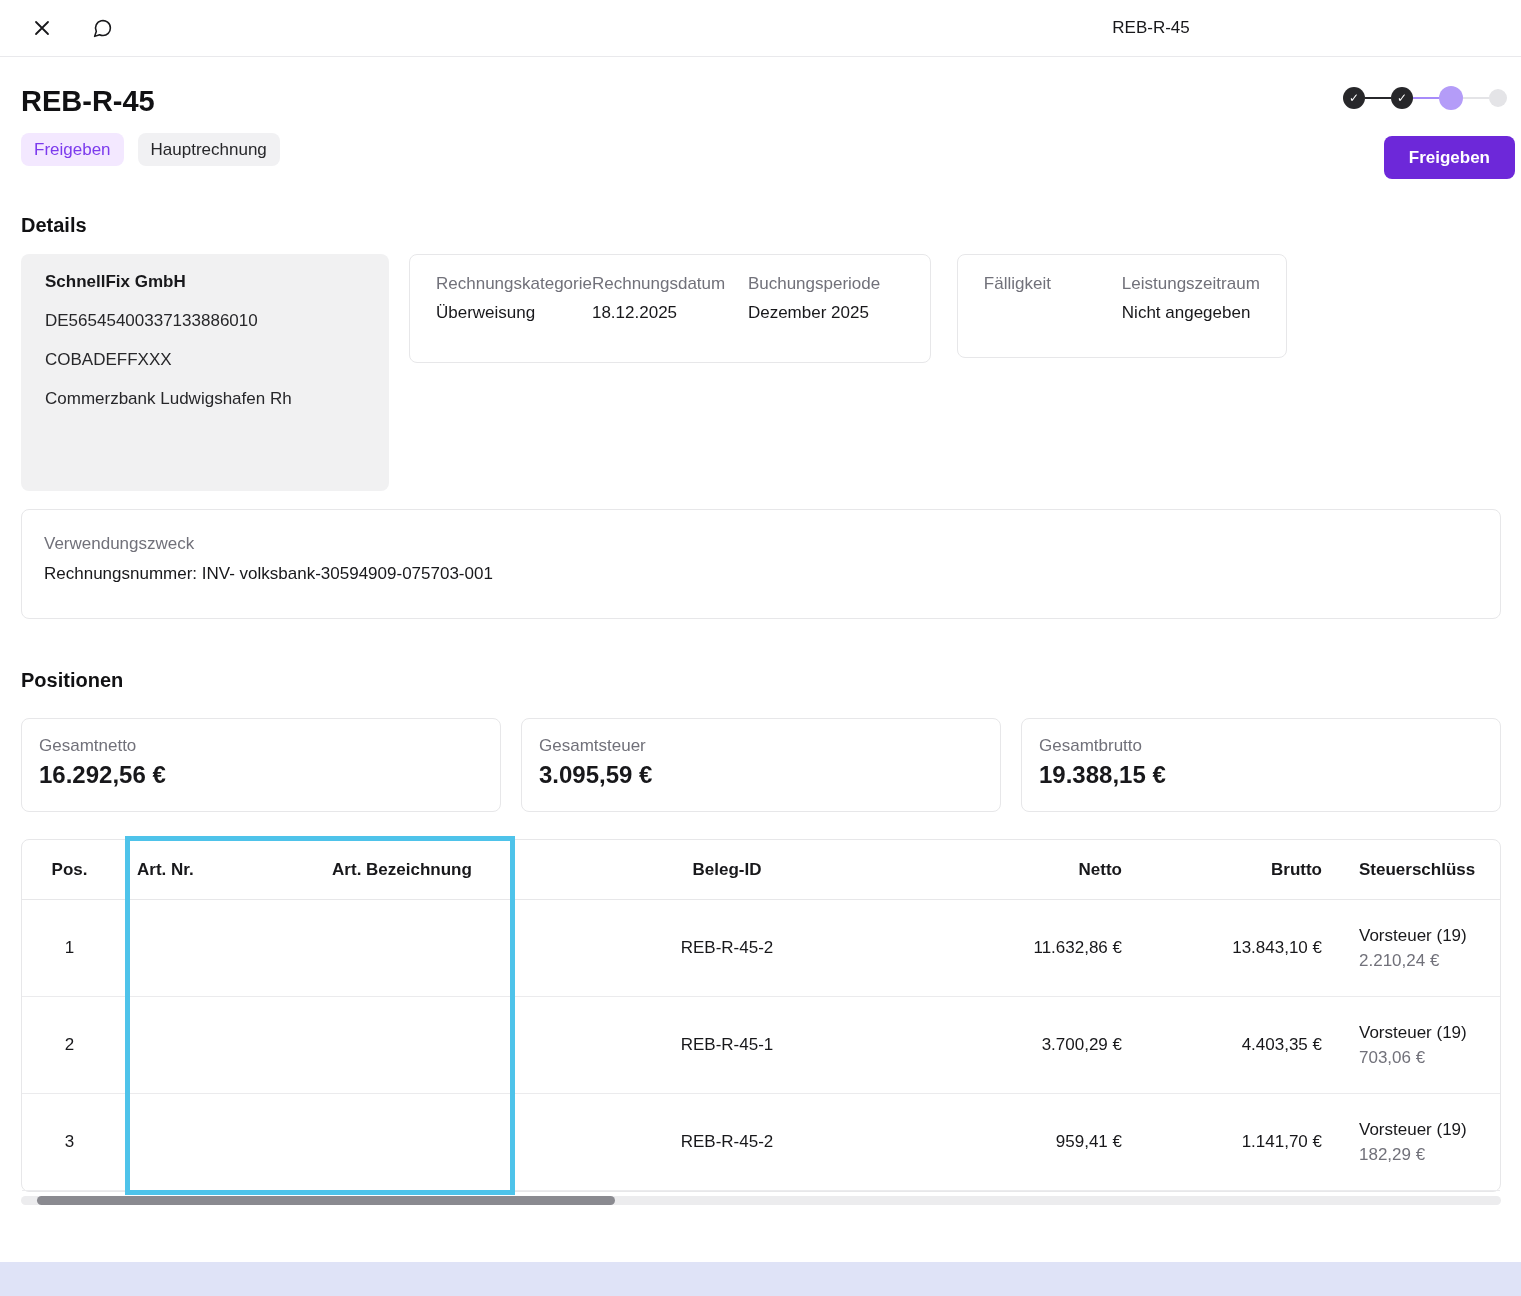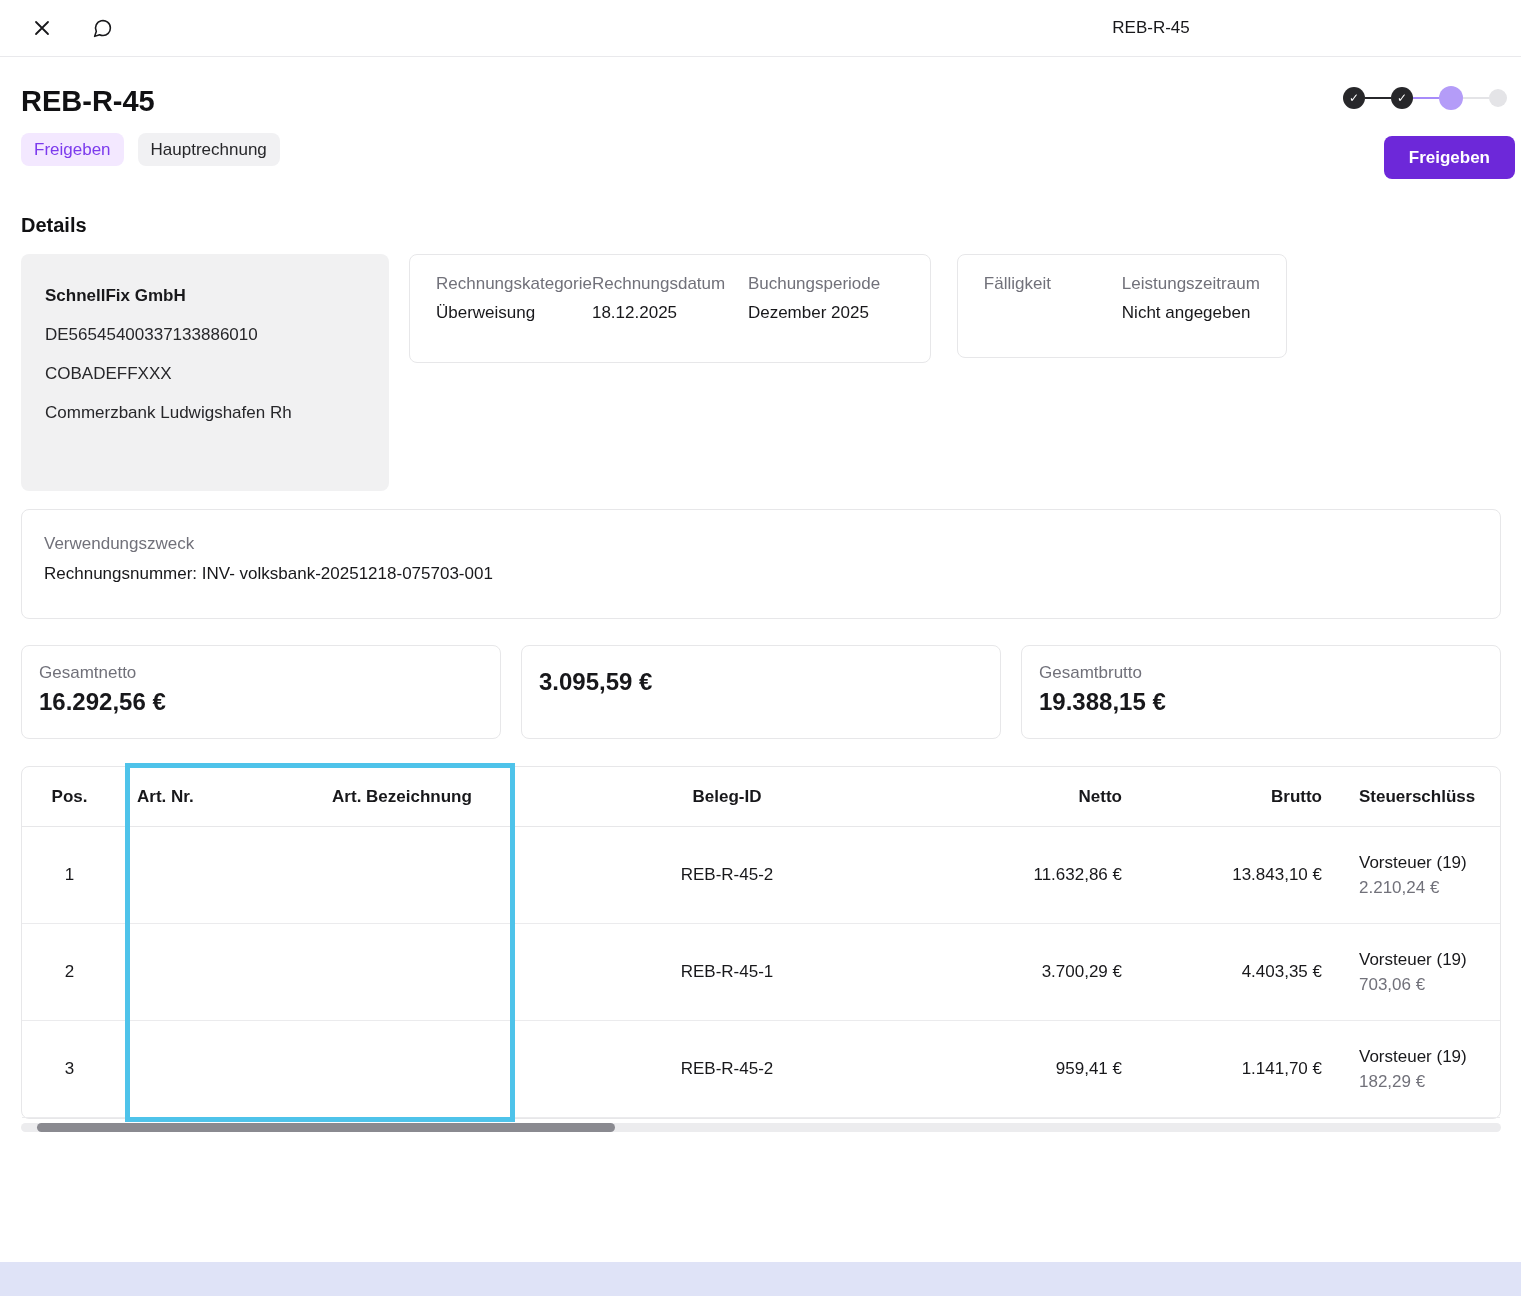--- a/index.html
+++ b/index.html
@@ -41,21 +41,21 @@
   .btn-primary { margin-top:25px; background:#6d28d9; color:#ffffff; border:none;
                  border-radius:8px; font-size:17px; font-weight:600; height:43px;
                  padding:0 25px; cursor:pointer; font-family:inherit; }
 
   .section-heading { font-size:20px; font-weight:700; color:#111113; }
   .details-heading { margin-top:48px; }
   .positions-heading { margin-top:50px; }
 
   
   .details-grid { display:grid; grid-template-columns:368px 1fr; gap:20px; margin-top:17px; }
-  .vendor-card { background:#f1f1f2; border-radius:8px; padding:32px 24px; height:237px; }
+  .vendor-card { background:#f1f1f2; border-radius:8px; padding:18px 24px; height:237px; }
   .vendor-name { font-weight:700; font-size:17px; margin-bottom:19px; }
   .vendor-line { font-size:17px; margin-bottom:19px; color:#27272a; }
   .details-right { display:flex; flex-direction:row; gap:26px; }
   .card { border:1px solid #e7e7e9; border-radius:8px; background:#ffffff; }
   .fields-card-1 { height:109px; padding:19px 26px; display:grid;
                    grid-template-columns:1fr 1fr 1fr; }
   .fields-card-2 { height:104px; padding:19px 26px; display:grid;
                    grid-template-columns:1fr 1fr; }
   .field-label { font-size:17px; color:#71717a; margin-bottom:9px; }
   .field-value { font-size:17px; color:#18181b; }
@@ -169,30 +169,32 @@
         <div class="field">
           <div class="field-label">Leistungszeitraum</div>
           <div class="field-value">Nicht angegeben</div>
         </div>
       </div>
     </div>
   </div>
 
   <div class="card purpose-card">
     <div class="field-label">Verwendungszweck</div>
-    <div class="field-value">Rechnungsnummer: INV- volksbank-20251218-075703-001</div>
-  </div>
-
+    <div class="field-value">Rechnungsnummer: INV- volksbank-30594909-075703-001</div>
+  </div>
+
+  <h2 class="section-heading positions-heading">Positionen</h2>
 
   <div class="totals-row">
     <div class="total-card">
       <div class="total-label">Gesamtnetto</div>
       <div class="total-value">16.292,56 €</div>
     </div>
     <div class="total-card">
+      <div class="total-label">Gesamtsteuer</div>
       <div class="total-value">3.095,59 €</div>
     </div>
     <div class="total-card">
       <div class="total-label">Gesamtbrutto</div>
       <div class="total-value">19.388,15 €</div>
     </div>
   </div>
 
   <div class="ptable">
     <div class="trow thead">

